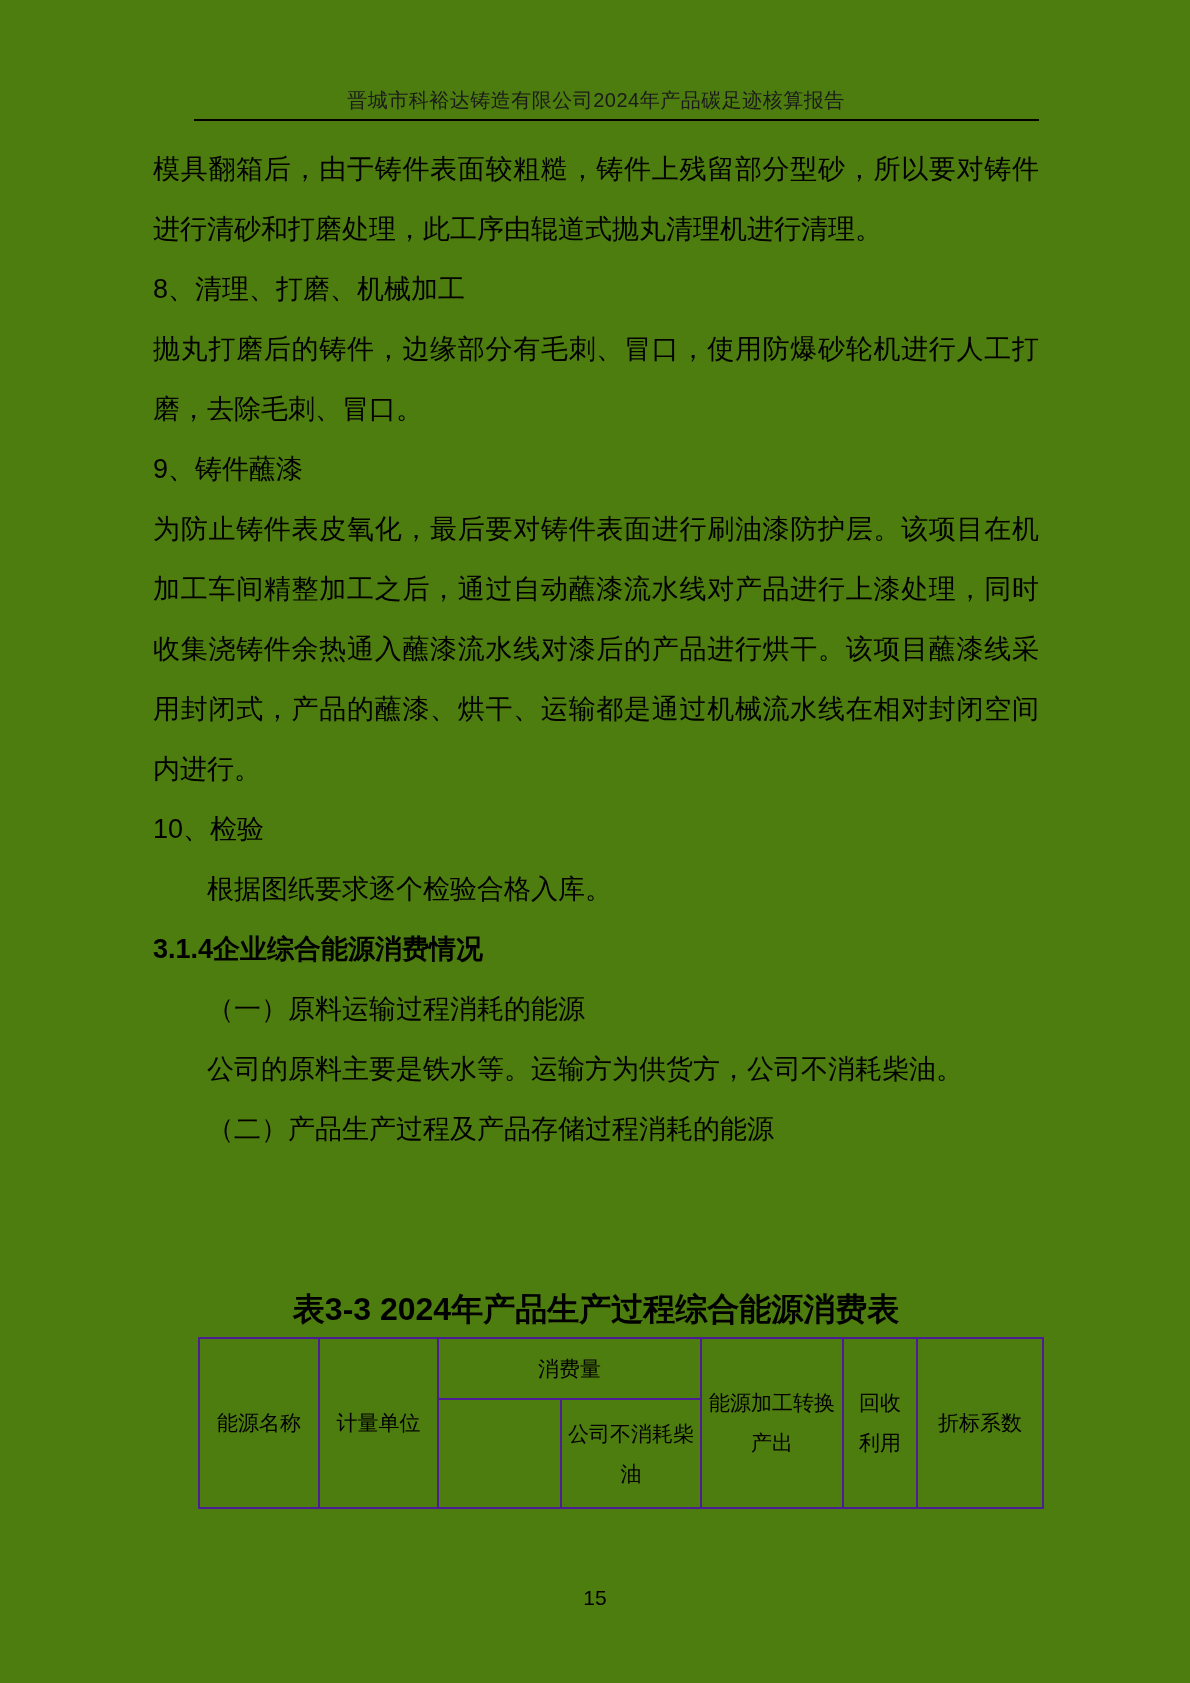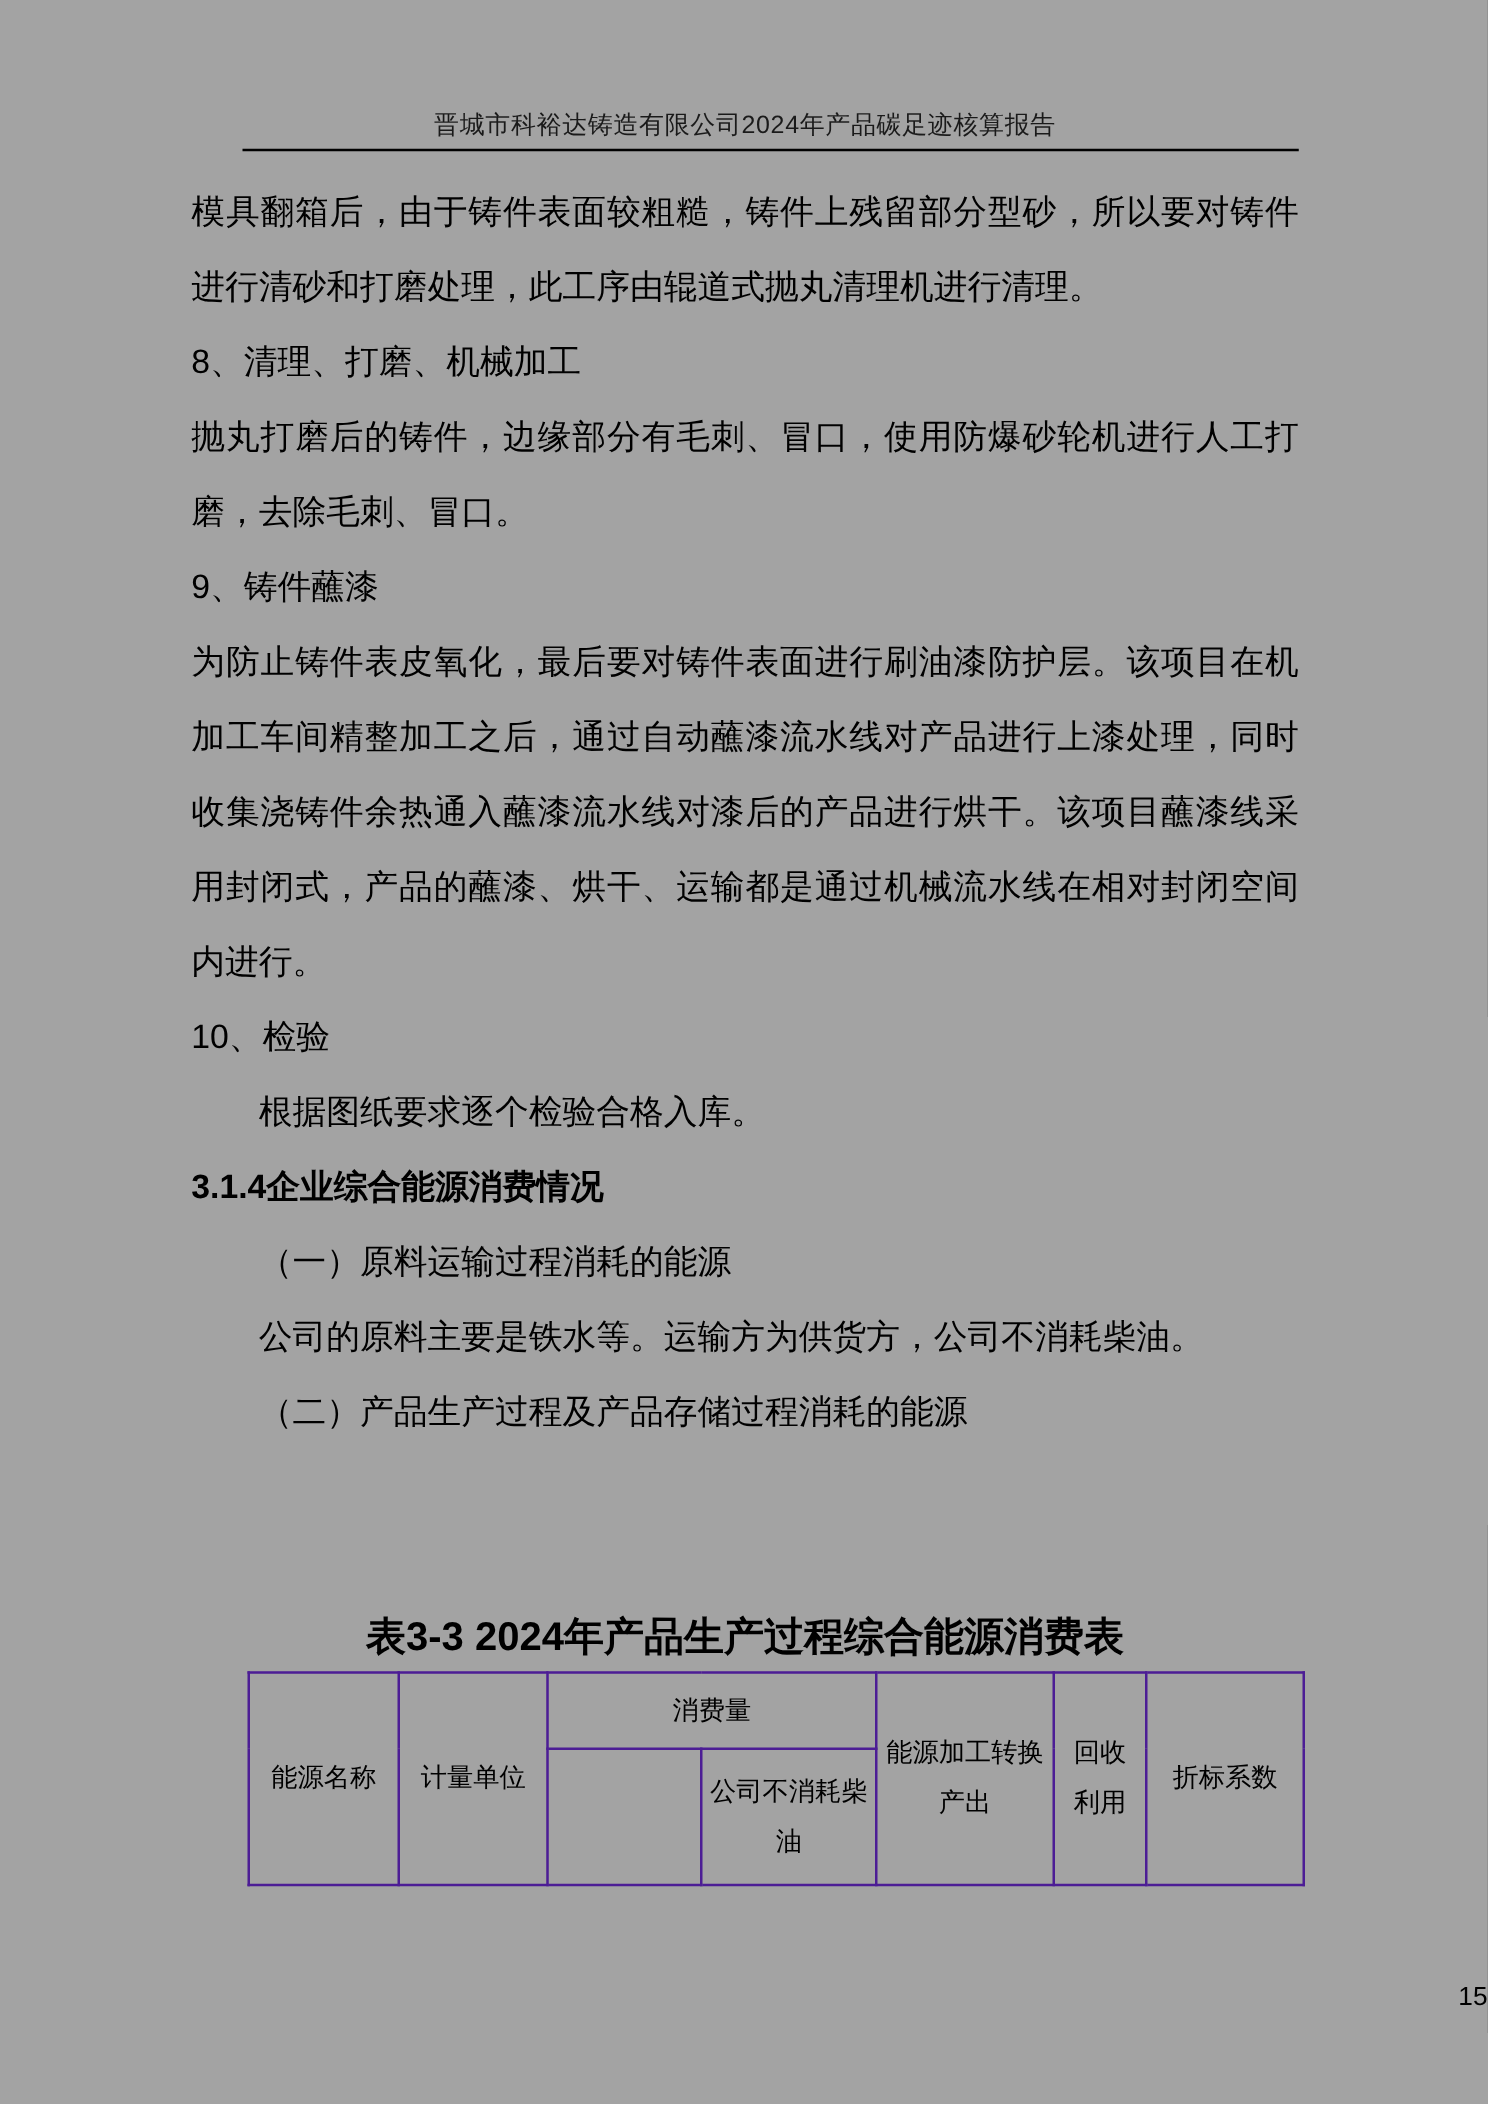--- a/index.html
+++ b/index.html
@@ -1,20 +1,20 @@
 <!DOCTYPE html>
 <html><head>
 <meta charset="utf-8">
 <style>
   html,body{margin:0;padding:0;background:#888;}
   .page{
     position:relative;
     width:1190px;height:1683px;
     margin:0 auto;
-    background:#a3a3a3;
+    background:#4d7c0f;
     color:#000000;
     font-family:"Liberation Sans","DejaVu Sans",sans-serif;
     overflow:hidden;
   }
   .header-title{
     position:absolute;top:88px;left:153px;width:886px;
     text-align:center;font-size:20px;line-height:24px;color:#1a1a1a;
     letter-spacing:0.5px;
   }
   .header-rule{
@@ -39,21 +39,21 @@
   table.energy-table td{
     border:2px solid #4c1d95;
     text-align:center;vertical-align:middle;
     font-size:21px;line-height:40px;
     padding:0 6px;overflow:hidden;
   }
   tr.r1{height:61px;}
   tr.r2{height:109px;}
   .footer-pagenum{
     position:absolute;top:1585px;left:0;width:1190px;
-    text-align:right;font-size:21px;line-height:26px;
+    text-align:center;font-size:21px;line-height:26px;
   }
 </style>
 </head>
 <body>
 
 <div class="page">
 
   <div class="header-title">晋城市科裕达铸造有限公司2024年产品碳足迹核算报告</div>
   <div class="header-rule"></div>
 

